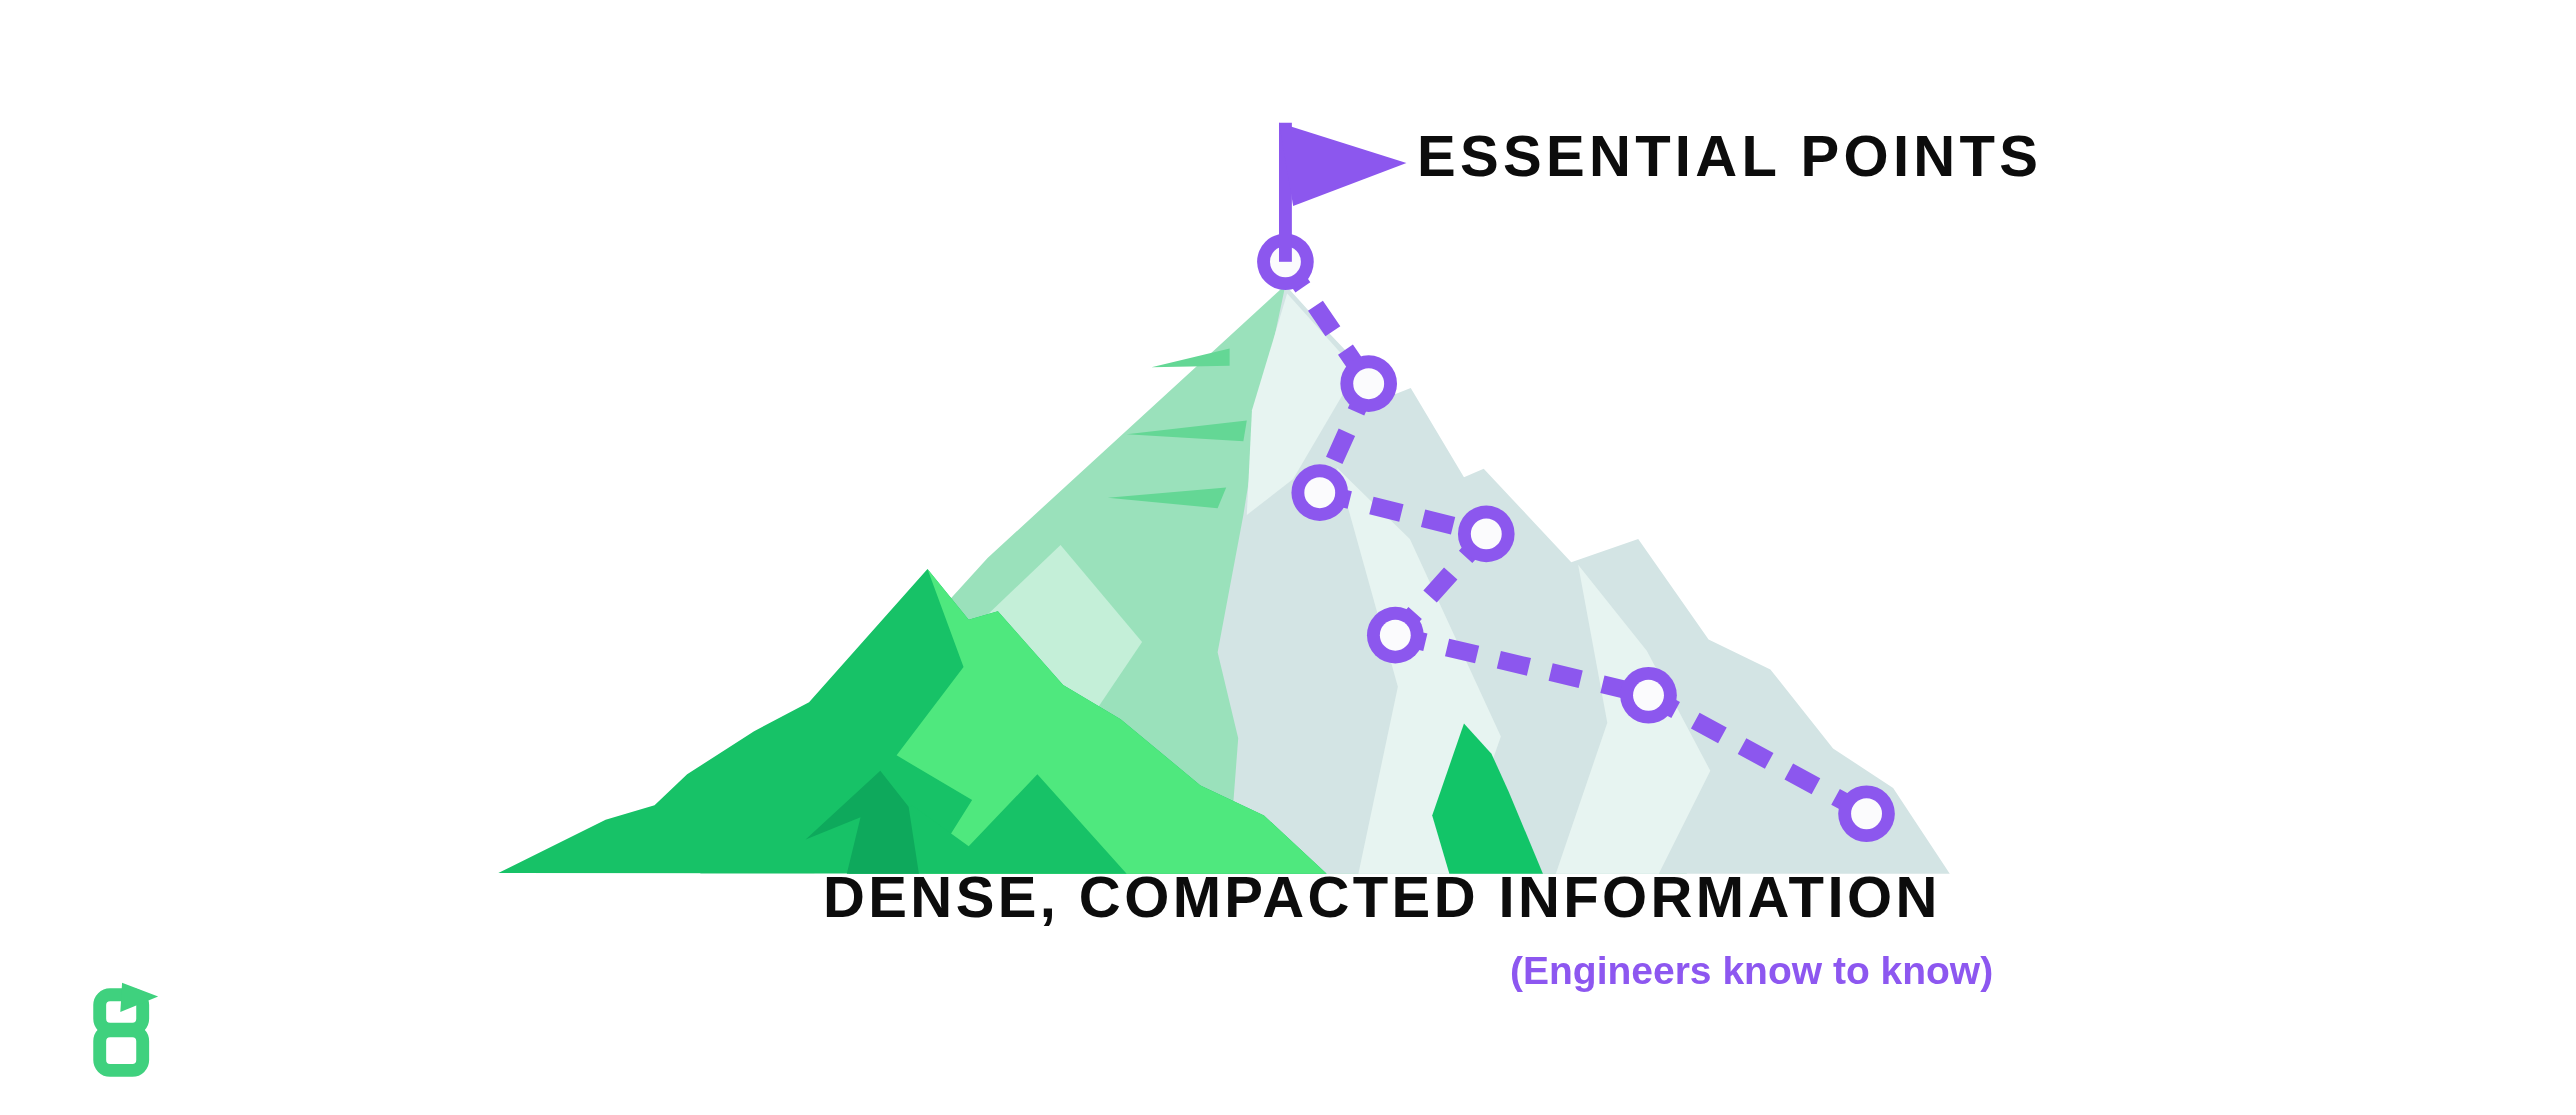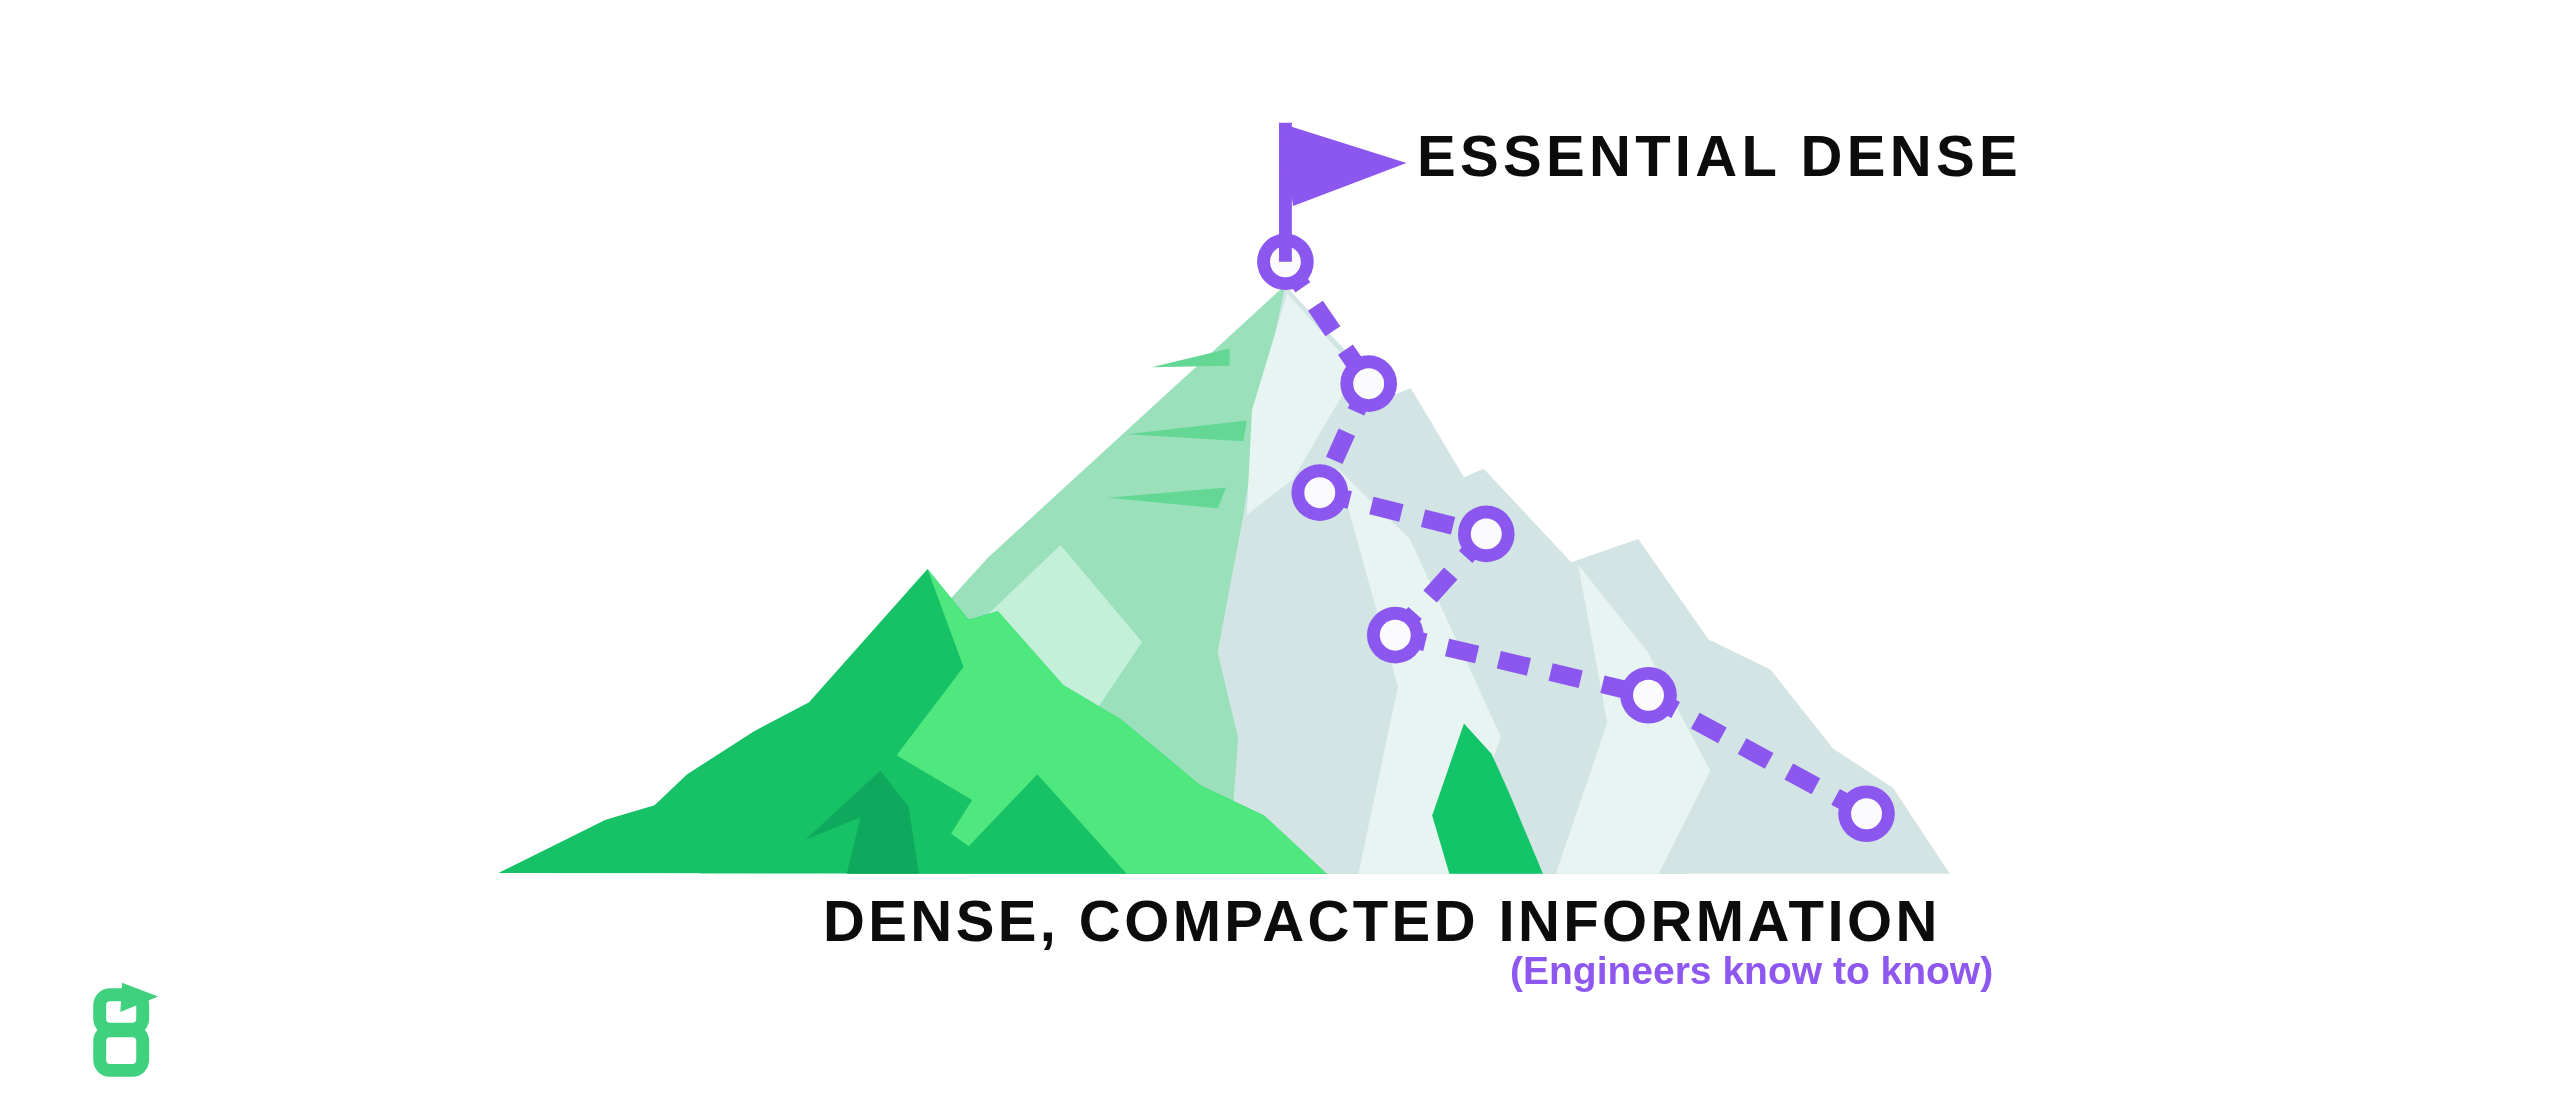--- a/index.html
+++ b/index.html
@@ -2,21 +2,21 @@
 <html style="--purple: #8c57ee; --purple-text: #8d57f0; --black-text: #0c0c0c; --node-fill: #fbfbfd; --green-main: #17c267; --green-bright: #4fe87e; --green-shadow: #0ea95c; --green-spike: #12c568; --pale-green: #9ae1bb; --pale-green-light: #c4efd8; --pale-green-streak: #64d795; --gray-slope: #d3e4e4; --gray-light: #e7f4f1; --logo-green: #3fd17e; --logo-text: #343e3f;font-size:13.7px"><head>
 <meta charset="utf-8">
 <style>
   html,body{margin:0;padding:0;background:#ffffff;}
   #canvas{position:relative;width:2576px;height:1115px;background:#ffffff;overflow:hidden;
           font-family:"Liberation Sans",sans-serif;}
   #mountain-svg{position:absolute;left:0;top:0;}
   .txt{position:absolute;white-space:nowrap;line-height:1;}
   #essential-title{left:1417px;top:127px;font-size:58px;font-weight:bold;letter-spacing:4.3px;color:var(--black-text);}
   #exec-subtitle{left:1528px;top:192px;font-size:40px;font-weight:bold;color:var(--purple-text);}
-  #dense-title{left:823px;top:892px;font-size:58px;font-weight:bold;letter-spacing:3.4px;color:var(--black-text);}
+  #dense-title{left:823px;top:868px;font-size:58px;font-weight:bold;letter-spacing:3.4px;color:var(--black-text);}
   #eng-subtitle{left:1510px;top:951px;font-size:39px;font-weight:bold;color:var(--purple-text);}
   #logo{position:absolute;left:91px;top:981px;width:532px;height:112px;}
   #logo-mark{position:absolute;left:0;top:0;}
   #logo-text{position:absolute;left:79px;top:13.7px;font-size:48px;font-style:italic;font-weight:bold;
              letter-spacing:-0.9px;color:var(--logo-text);}
 </style>
 </head>
 <body>
 
 <div id="canvas">
@@ -63,21 +63,21 @@
         <circle cx="2174" cy="948" r="33" fill="var(--purple)"></circle>
         <circle cx="2174" cy="948" r="18" fill="var(--node-fill)"></circle>
       </g>
 
     <g id="flag-group">
         <rect x="1489.5" y="143" width="15" height="162" fill="var(--purple)"></rect>
         <polygon points="1489.5,143 1638,190 1506,240" fill="var(--purple)"></polygon>
       </g>
   </svg>
 
-  <div class="txt" id="essential-title">ESSENTIAL DENSE</div>
+  <div class="txt" id="essential-title">ESSENTIAL POINTS</div>
 
   <div class="txt" id="dense-title">DENSE, COMPACTED INFORMATION</div>
   <div class="txt" id="eng-subtitle">(Engineers know to know)</div>
 
   <div id="logo">
     <svg id="logo-mark" width="69" height="98" viewBox="0 0 80 114" xmlns="http://www.w3.org/2000/svg">
       <rect x="10" y="16" width="50" height="40" rx="12" fill="none" stroke="var(--logo-green)" stroke-width="15"></rect>
       <rect x="10" y="58" width="50" height="46" rx="12" fill="none" stroke="var(--logo-green)" stroke-width="15"></rect>
       <polygon points="36,2 78,18 34,36" fill="var(--logo-green)"></polygon>
     </svg>

